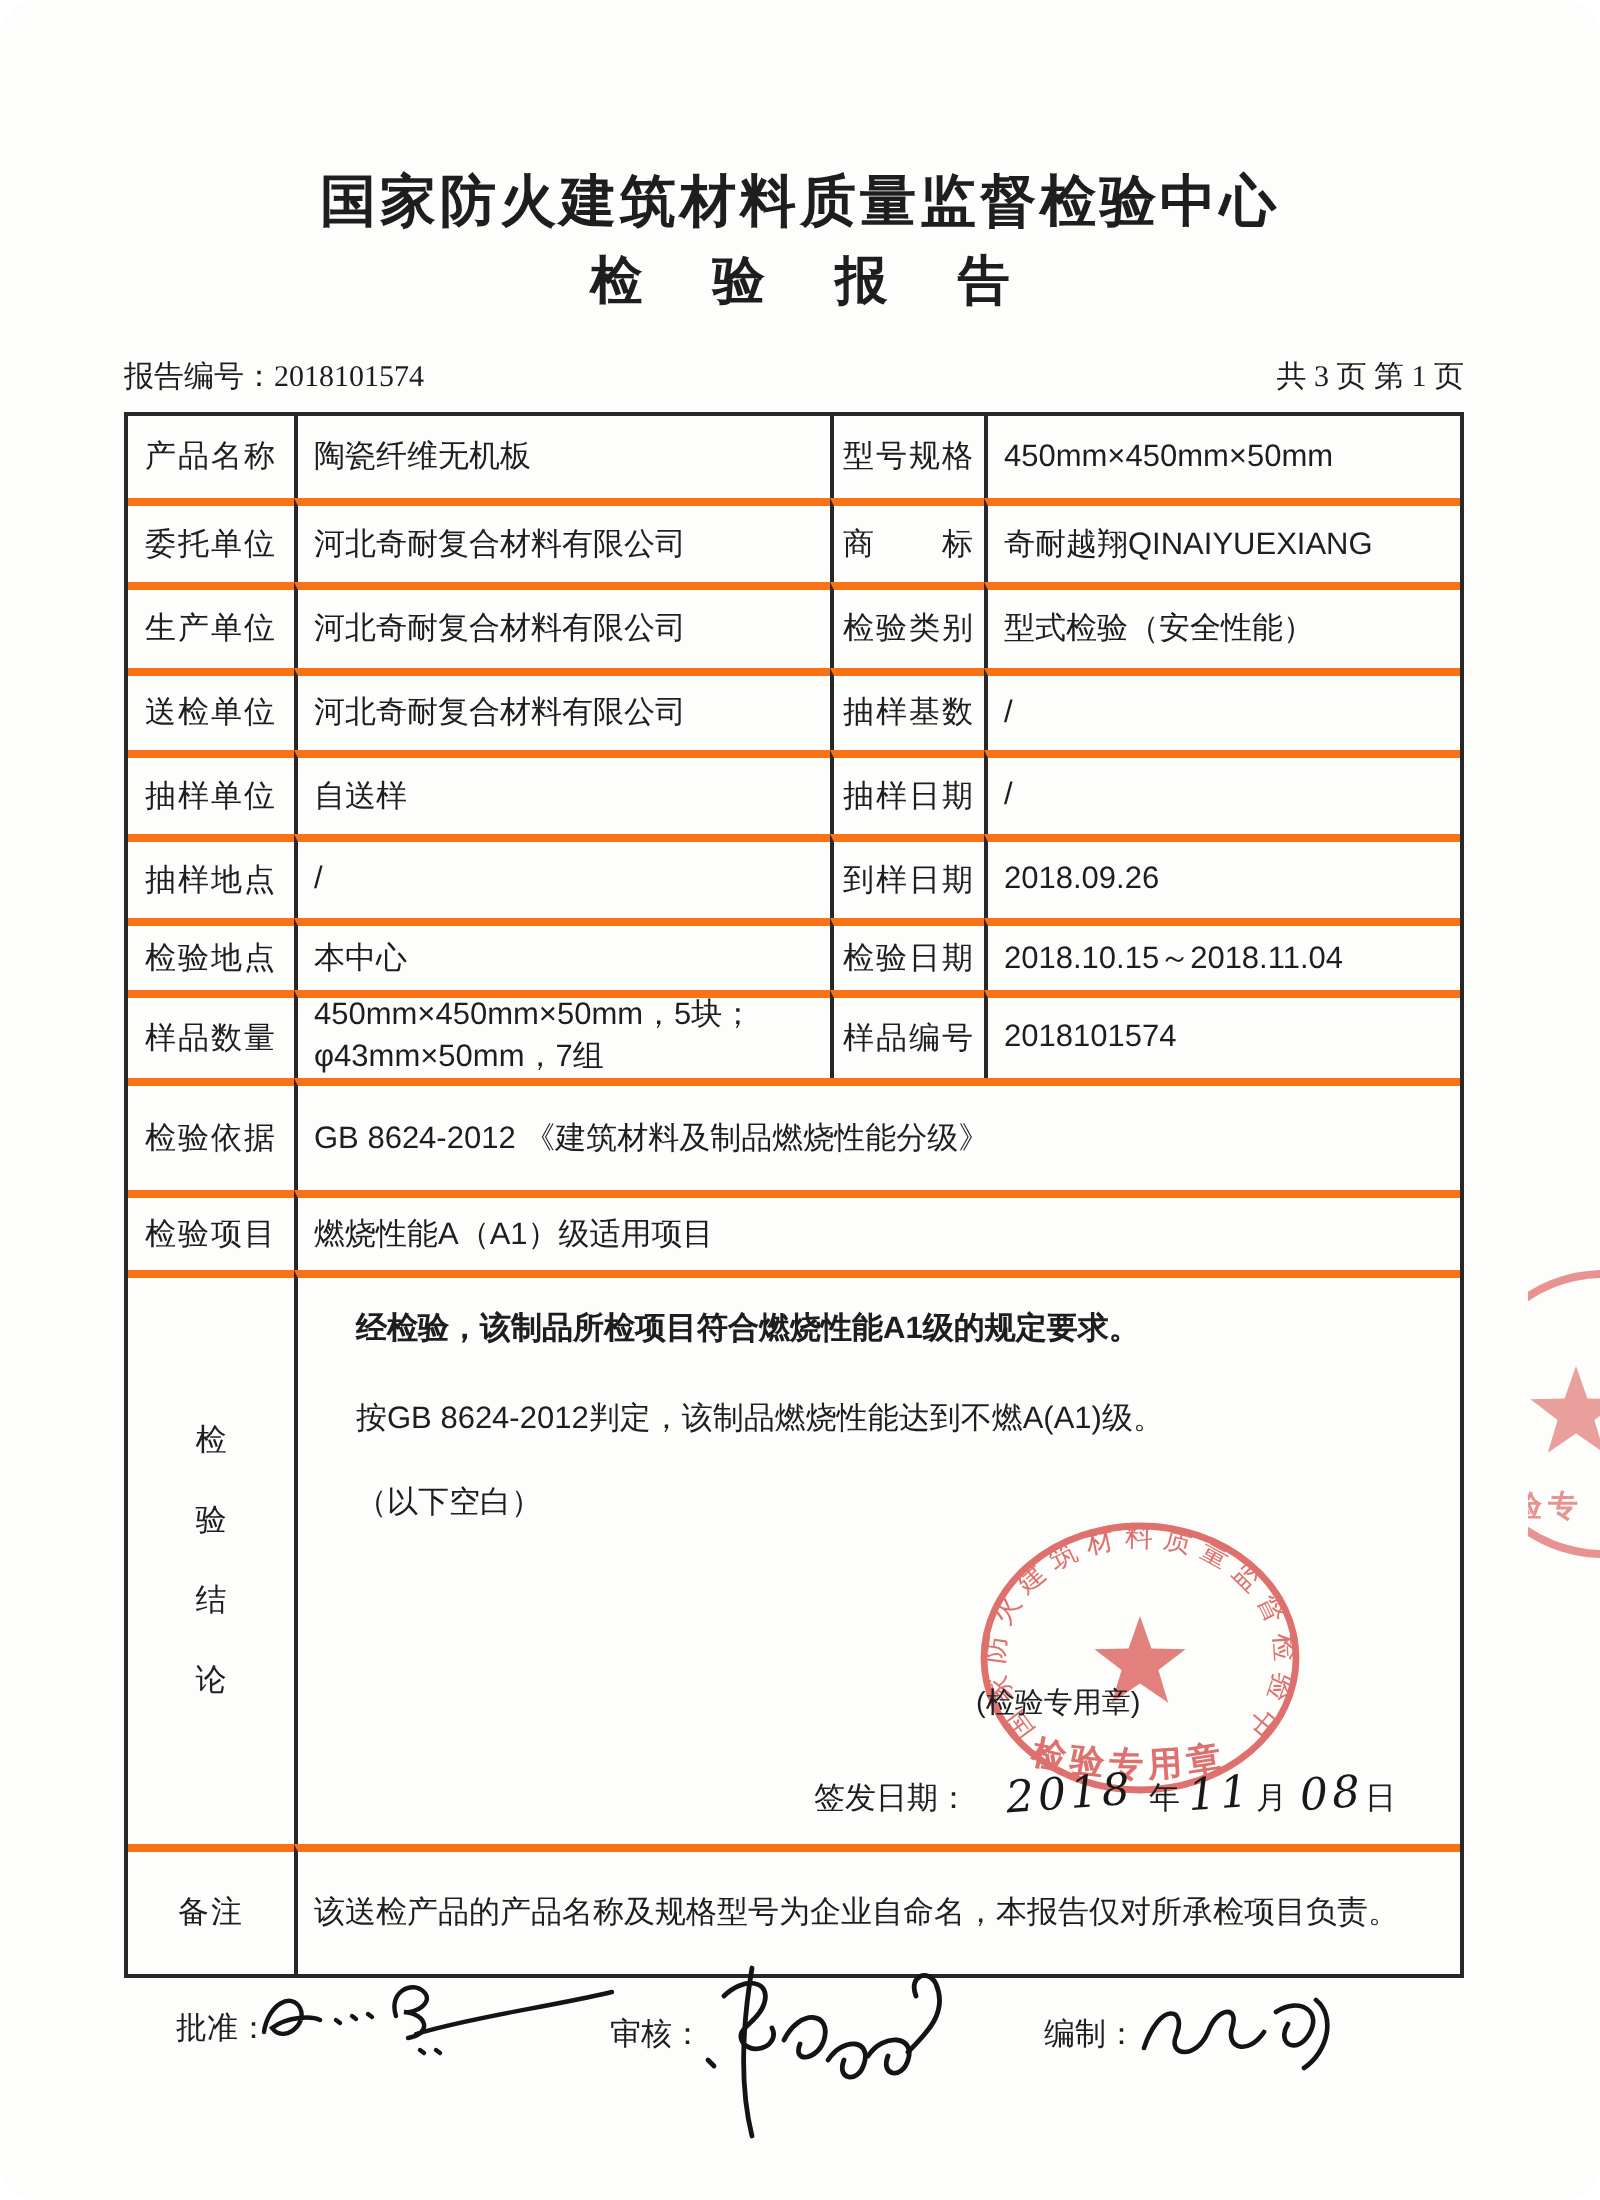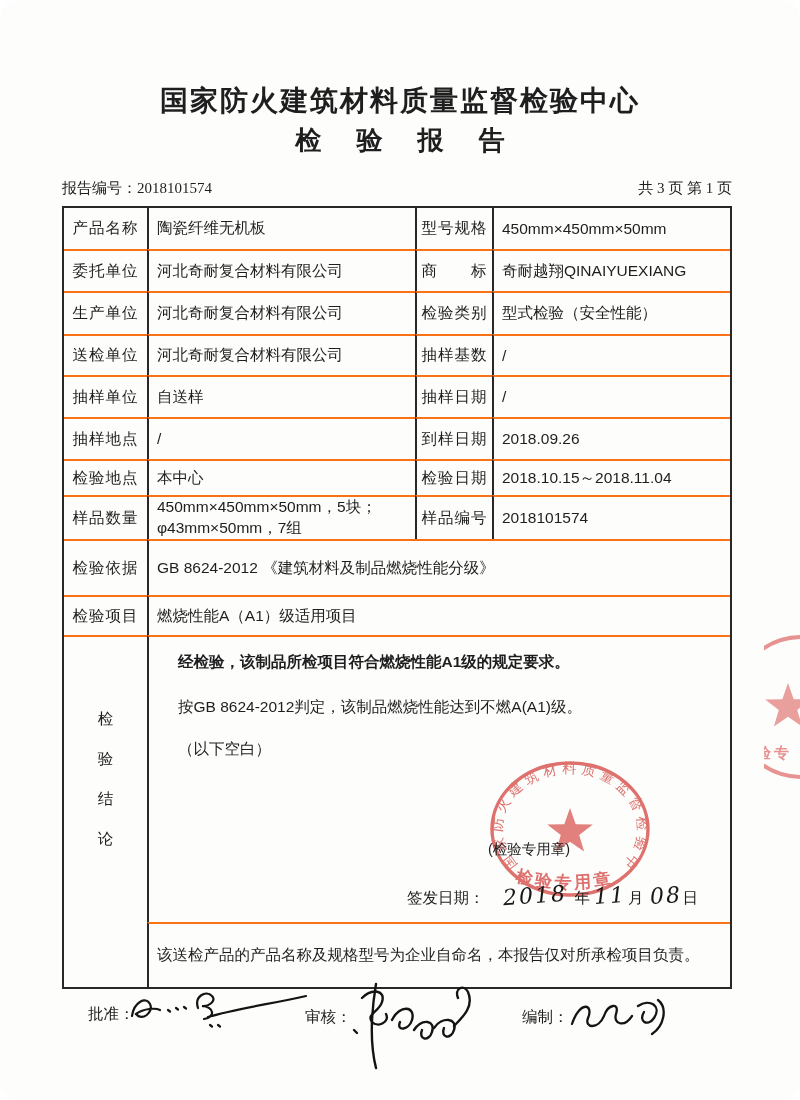--- a/index.html
+++ b/index.html
@@ -24,21 +24,21 @@
     position:absolute; left:62px; top:179px; width:670px;
     display:flex; justify-content:space-between; font-size:15px;font-family:Liberation Serif, serif;
   }
   .rpt-table {
     position:absolute; left:62px; top:206px; width:670px; height:783px;
     display:grid;
     grid-template-columns:83px 268px 77px 238px;
     grid-template-rows:41px 42px 43px 41px 42px 42px 36px 44px 56px 40px 287px 65px;
     border:2px solid #282828; font-size:15.5px;
   }
-  .c { display:flex; align-items:center; border-left:2px solid #282828; border-top:2px solid #f97316; overflow:hidden; }
+  .c { display:flex; align-items:center; border-left:2px solid #282828; border-top:4px solid #f97316; overflow:hidden; }
   .fc { border-left:none; }
   .fr { border-top:none; }
   .lbl { justify-content:center; text-align:center; letter-spacing:1px; }
   .val { padding:0 8px; }
   .wrap { line-height:1.35; padding:2px 8px; }
   .span3 { grid-column:2 / 5; }
   .concl-lbl { flex-direction:column; justify-content:center; gap:19px; letter-spacing:0; }
   .concl { display:block; position:relative; }
   .cline { position:absolute; left:29px; font-size:15.5px; white-space:nowrap; }
   .stamp-note { position:absolute; left:339px; top:203px; font-size:14.5px; z-index:4; }
@@ -133,20 +133,21 @@
         <span class="plain">签发日期：</span>
         <span class="hw hw-y">2018</span>
         <span class="plain">年</span>
         <span class="hw hw-m">11</span>
         <span class="plain">月</span>
         <span class="hw hw-d">08</span>
         <span class="plain">日</span>
       </div>
     </div>
 
+    <div class="c fc lbl">备注</div>
     <div class="c val span3">该送检产品的产品名称及规格型号为企业自命名，本报告仅对所承检项目负责。</div>
   </div>
 
   <svg class="main-stamp" viewBox="0 0 190 160">
     <g opacity="0.82">
       <ellipse cx="95" cy="80" rx="78" ry="66" fill="none" stroke="#d9534f" stroke-width="3.4"></ellipse>
       <path id="ringPath" d="M43,116 A68,56 0 1 1 147,116" fill="none"></path>
       <text font-size="14" fill="#d9534f" letter-spacing="4.6">
         <textPath href="#ringPath">国家防火建筑材料质量监督检验中心</textPath>
       </text>

